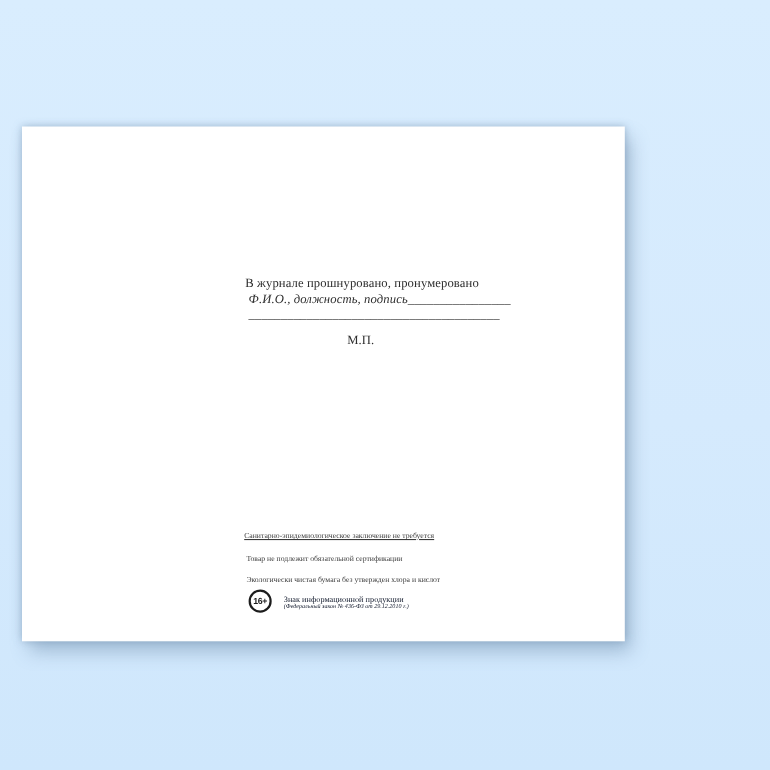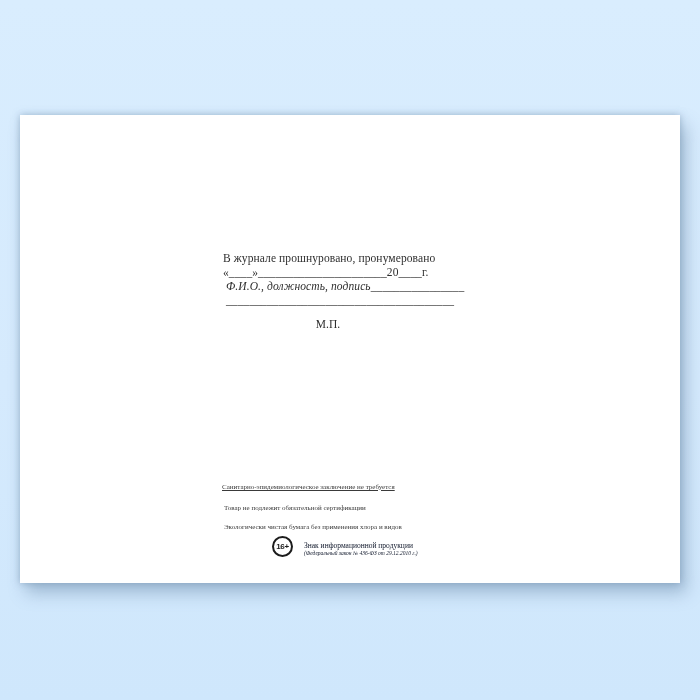--- a/index.html
+++ b/index.html
@@ -15,21 +15,21 @@
   .scene {
     position: relative;
     width: 700px;
     height: 700px;
     background: linear-gradient(180deg, #d9edfe 0%, #d5eafd 55%, #cfe7fc 100%);
   }
   .sheet {
     position: absolute;
     left: 20px;
     top: 115px;
-    width: 660px;
+    width: 548px;
     height: 468px;
     background: #ffffff;
     box-shadow:
       0 0 7px rgba(110, 138, 168, 0.55),
       6px 10px 16px rgba(100, 130, 165, 0.45);
   }
   
   .stitch-block {
     position: absolute;
     left: 203px;
@@ -87,22 +87,21 @@
   }
   .note-1 { top: 368px; text-decoration: underline; }
   .note-2 { top: 389px; padding-left: 2px; text-align: center; }
   .note-3 { top: 408px; padding-left: 2px; }
   
   .age-mark {
     position: absolute;
     left: 206px;
     top: 421px;
     display: flex;
-    align-items: flex-end;
-    margin-left: 46px;
+    align-items: center;
   }
   .age-badge {
     width: 17px;
     height: 17px;
     border: 2.5px solid #1c1c1c;
     border-radius: 50%;
     display: flex;
     align-items: center;
     justify-content: center;
     font-family: "Liberation Sans", "DejaVu Sans", sans-serif;
@@ -131,30 +130,29 @@
   }
 </style>
 </head>
 <body>
 
 <div class="scene">
   <div class="sheet">
 
     <div class="stitch-block">
       <div class="stitch-line">В журнале прошнуровано, пронумеровано</div>
-      <div class="stitch-line">«____»______________________20____г.</div>
       <div class="stitch-line indent">Ф.И.О., должность, подпись________________</div>
       <div class="stitch-line indent">_______________________________________</div>
       <div class="seal">М.П.</div>
     </div>
 
 
     <div class="note note-1">Санитарно-эпидемиологическое заключение не требуется</div>
     <div class="note note-2">Товар не подлежит обязательной сертификации</div>
-    <div class="note note-3">Экологически чистая бумага без применения хлора и видов</div>
+    <div class="note note-3">Экологически чистая бумага без утвержден хлора и кислот</div>
 
     <div class="age-mark">
       <div class="age-badge">16+</div>
       <div class="age-text">
         <div class="age-title">Знак информационной продукции</div>
         <div class="age-subtitle">(Федеральный закон № 436-ФЗ от 29.12.2010 г.)</div>
       </div>
     </div>
 
   </div>

